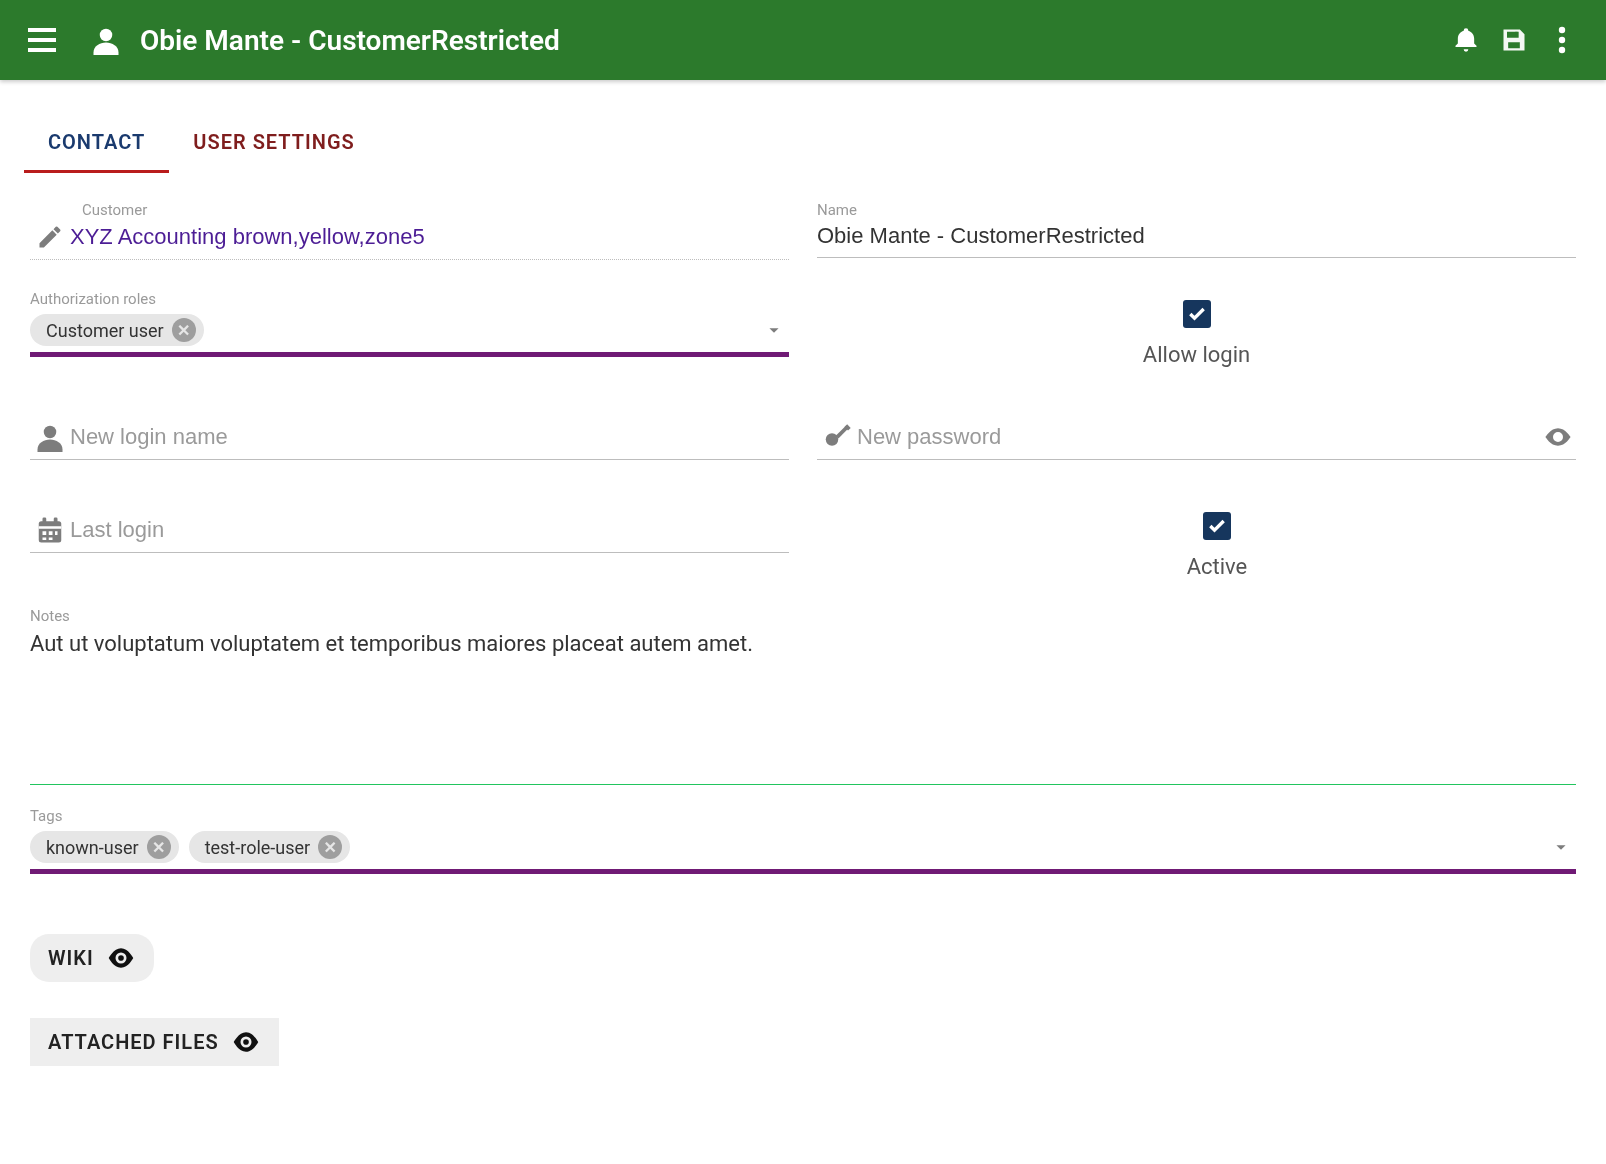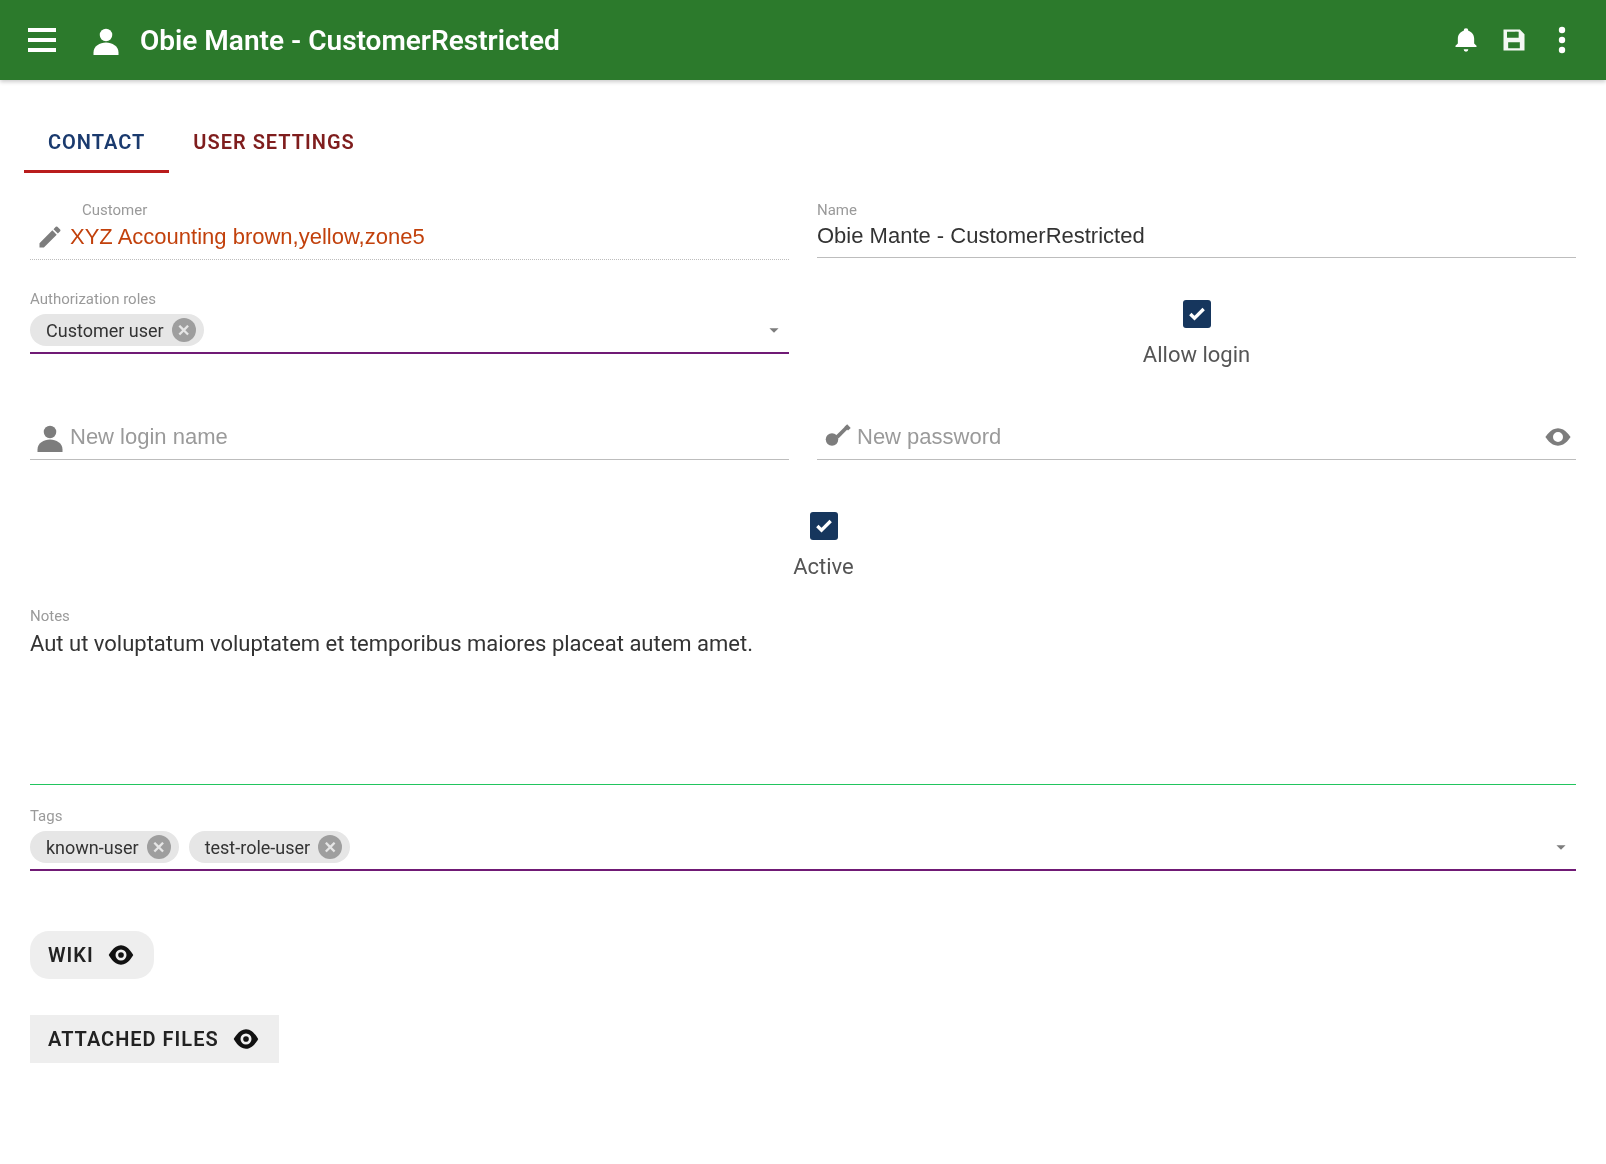--- a/index.html
+++ b/index.html
@@ -89,32 +89,32 @@
   .field-input {
     flex: 1;
     border: none;
     outline: none;
     font-size: 22px;
     color: #333;
     background: transparent;
     padding: 4px 0;
   }
   .field-input::placeholder { color: #9a9a9a; }
-  .field-input.muted { color: #c2410c; }
+  .field-input.muted { color: #4c1d95; }
   .field-trailing {
     width: 36px; height: 36px;
     display: flex; align-items: center; justify-content: center;
     color: #7d7d7d; cursor: pointer;
   }
 
   
   .chips-line {
     display: flex;
     align-items: center;
-    border-bottom: 2px solid #701a75;
+    border-bottom: 5px solid #701a75;
     padding: 6px 0 6px 0;
     gap: 10px;
     flex-wrap: wrap;
   }
   .chip {
     display: inline-flex;
     align-items: center;
     background: #e6e6e6;
     border-radius: 18px;
     padding: 4px 8px 4px 16px;
@@ -319,20 +319,40 @@
                 <path d="M12 5C6 5 2 12 2 12s4 7 10 7 10-7 10-7-4-7-10-7zm0 11a4 4 0 1 1 0-8 4 4 0 0 1 0 8z"></path>
                 <circle cx="12" cy="12" r="2" fill="#fff"></circle>
               </svg>
           </div>
         </div>
       </div>
     </div>
   </div>
 
   <div class="row mt-large">
+    <div class="col">
+      <div class="field">
+        <div class="field-line">
+          <div class="field-icon">
+            <svg width="30" height="30" viewBox="0 0 24 24" fill="#7d7d7d">
+                <rect x="3" y="5" width="18" height="17" rx="2"></rect>
+                <rect x="3" y="9" width="18" height="2" fill="#fff"></rect>
+                <rect x="6" y="2" width="3" height="5" rx="1"></rect>
+                <rect x="15" y="2" width="3" height="5" rx="1"></rect>
+                <rect x="6" y="13" width="3" height="3" fill="#fff"></rect>
+                <rect x="11" y="13" width="3" height="3" fill="#fff"></rect>
+                <rect x="16" y="13" width="2" height="3" fill="#fff"></rect>
+                <rect x="6" y="18" width="3" height="2" fill="#fff"></rect>
+                <rect x="11" y="18" width="3" height="2" fill="#fff"></rect>
+              </svg>
+          </div>
+          <input class="field-input" placeholder="Last login" style="">
+        </div>
+      </div>
+    </div>
     <div class="col">
       <div class="check-row" style="margin-top:12px;padding-left:41px;">
         <div class="checkbox">
           <svg width="20" height="20" viewBox="0 0 24 24" fill="none" stroke="#fff" stroke-width="4">
               <path d="M4 12l5 5L20 6"></path>
             </svg>
         </div>
         <span class="check-label">Active</span>
       </div>
     </div>

